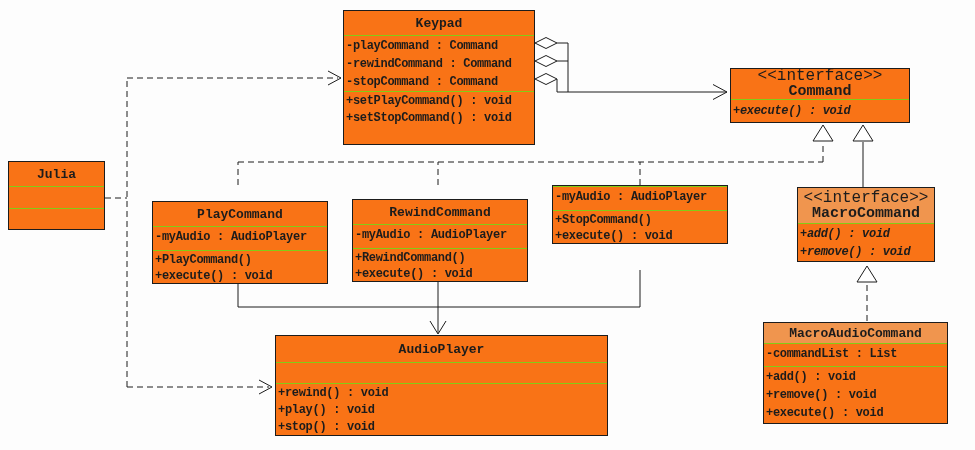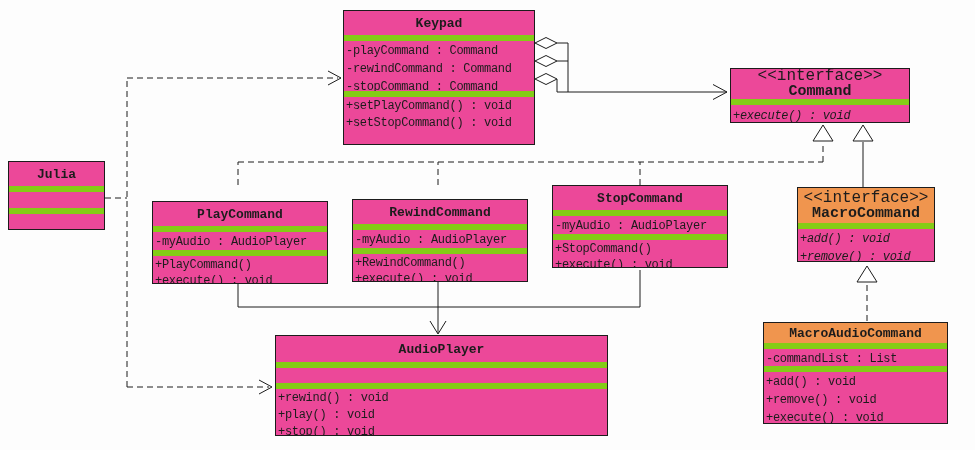--- a/index.html
+++ b/index.html
@@ -1,24 +1,24 @@
 <!DOCTYPE html>
 <html><head>
 <meta charset="utf-8">
 <style>
   html,body{margin:0;padding:0;background:#fdfdfd;}
   #stage{position:relative;width:975px;height:450px;background:#fdfdfd;overflow:hidden;
          font-family:"Liberation Mono","DejaVu Sans Mono",monospace;color:#1c1c1c;}
   #wires{position:absolute;left:0;top:0;z-index:0;}
-  .uml-class{position:absolute;z-index:1;background:#ec4899;border:1px solid #1c1c1c;box-sizing:border-box;}
+  .uml-class{position:absolute;z-index:1;background:#f97316;border:1px solid #1c1c1c;box-sizing:border-box;}
   .uml-title{display:flex;align-items:center;justify-content:center;font-weight:bold;font-size:13px;box-sizing:border-box;}
   .uml-hdr{display:flex;flex-direction:column;align-items:center;justify-content:center;box-sizing:border-box;}
   .uml-hdr .stereo{font-size:16px;line-height:16px;}
   .uml-hdr .iname{font-size:15px;font-weight:bold;line-height:16px;}
-  .uml-sec{border-top:6px solid #84cc16;box-sizing:border-box;padding:1px 0 0 2px;overflow:hidden;}
+  .uml-sec{border-top:1px solid #84cc16;box-sizing:border-box;padding:1px 0 0 2px;overflow:hidden;font-weight:bold;}
   .uml-row{font-size:12px;white-space:nowrap;letter-spacing:-0.3px;}
   .lh18 .uml-row{line-height:18px;}
   .lh17 .uml-row{line-height:17px;}
   .lh16 .uml-row{line-height:16px;}
   .lh21 .uml-row{line-height:21px;}
   .it .uml-row{font-style:italic;}
   .orange{background:#F0954E;}
 </style>
 </head>
 <body>
@@ -107,21 +107,20 @@
     <div class="uml-sec lh18" style="height:24px">
       <div class="uml-row">-myAudio : AudioPlayer</div>
     </div>
     <div class="uml-sec lh16" style="height:33px">
       <div class="uml-row">+RewindCommand()</div>
       <div class="uml-row">+execute() : void</div>
     </div>
   </div>
 
   <div class="uml-class" style="left:552px;top:185px;width:176px;">
-    <div class="uml-title" style="height:24px">StopCommand</div>
     <div class="uml-sec lh18" style="height:24px">
       <div class="uml-row">-myAudio : AudioPlayer</div>
     </div>
     <div class="uml-sec lh16" style="height:33px">
       <div class="uml-row">+StopCommand()</div>
       <div class="uml-row">+execute() : void</div>
     </div>
   </div>
 
   <div class="uml-class" style="left:797px;top:187px;width:138px;">

